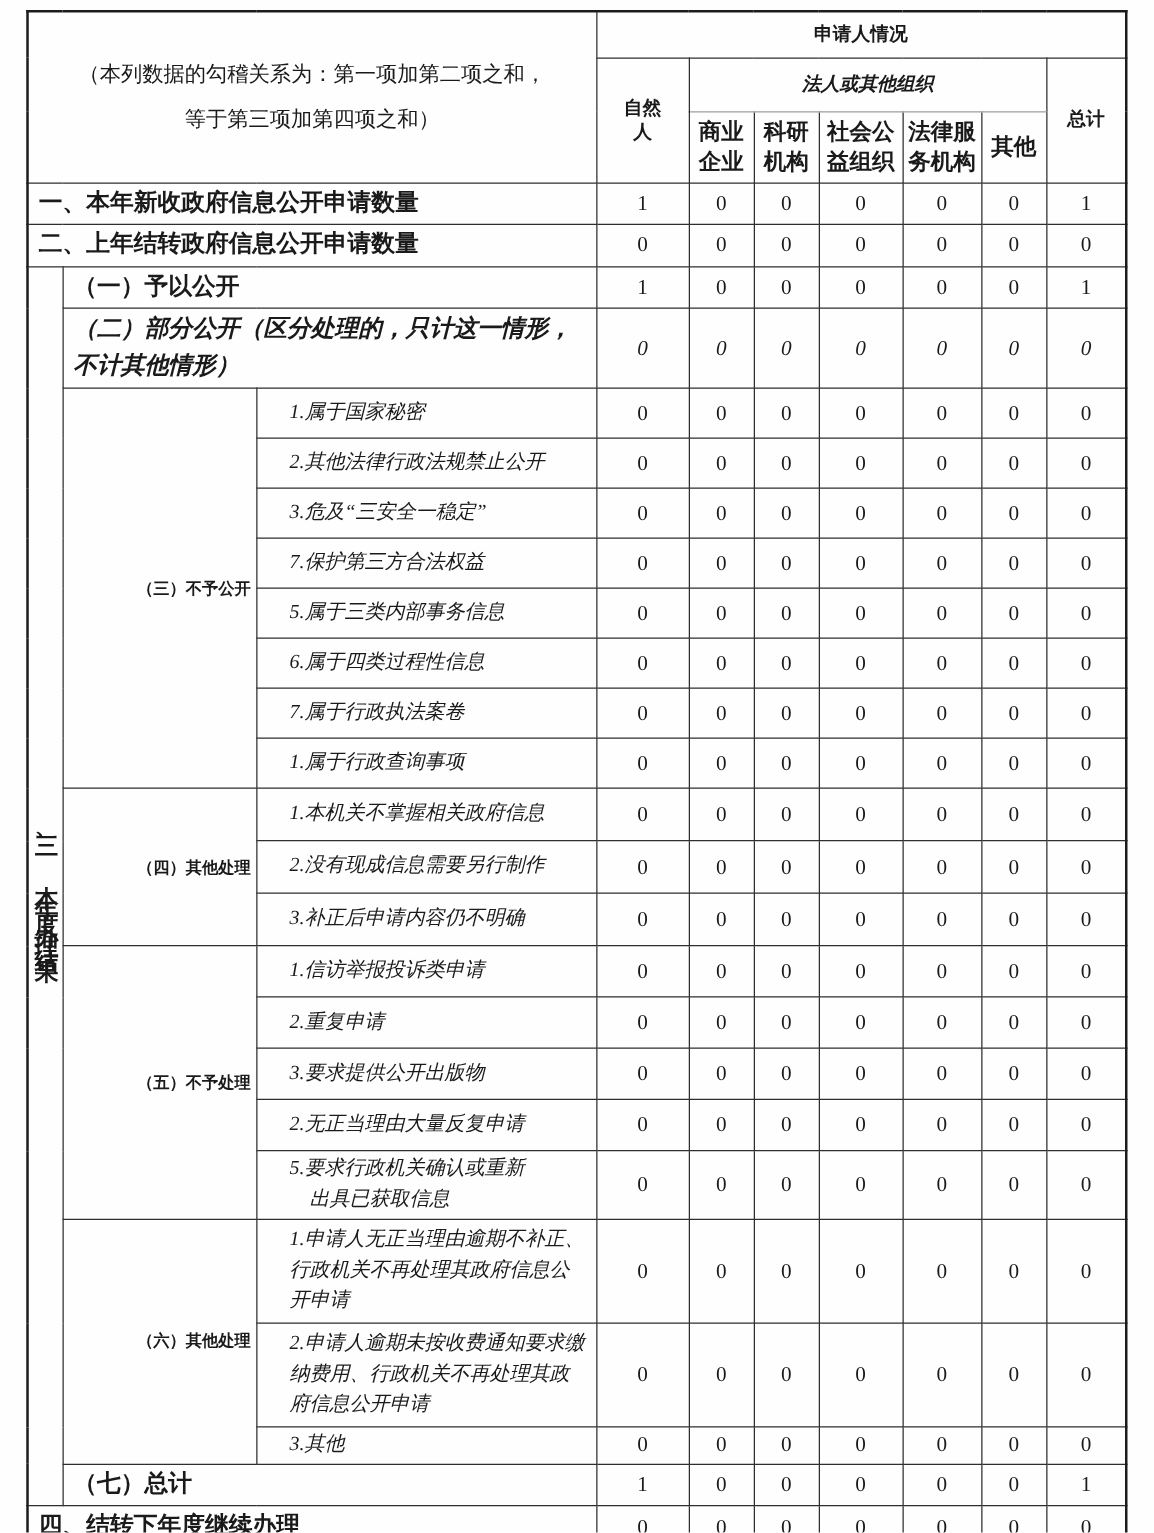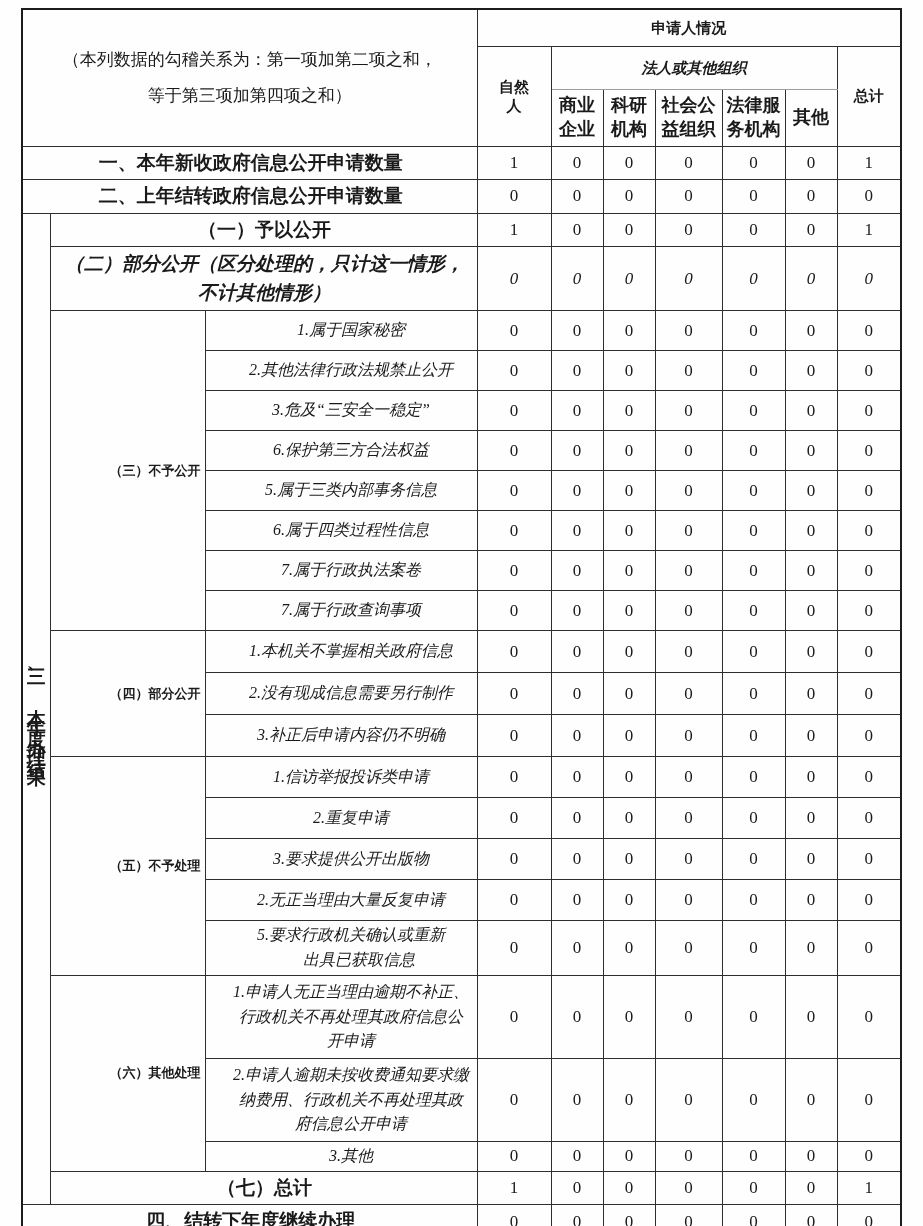--- a/index.html
+++ b/index.html
@@ -50,21 +50,21 @@
     line-height: 2.1;
     white-space: pre-line;
     padding: 4px 22px;
     font-style: normal;
   }
   
   .lbl {
     font-family: "Liberation Sans", "DejaVu Sans", sans-serif;
     font-weight: 700;
     font-size: 19px;
-    text-align: center;
+    text-align: left;
     padding: 2px 6px 2px 8px;
     white-space: pre-line;
     line-height: 1.5;
     word-break: break-all;
   }
   .lbl.item {
     font-family: "Liberation Serif", "DejaVu Serif", serif;
     font-weight: 400;
     font-size: 16px;
     padding-left: 26px;
@@ -225,21 +225,21 @@
       <td class="lbl item">3.危及“三安全一稳定”</td>
       <td class="v">0</td>
           <td class="v">0</td>
           <td class="v">0</td>
           <td class="v">0</td>
           <td class="v">0</td>
           <td class="v">0</td>
           <td class="v">0</td>
     </tr>
     <tr class="h-d">
-      <td class="lbl item">6.保护第三方合法权益</td>
+      <td class="lbl item">7.保护第三方合法权益</td>
       <td class="v">0</td>
           <td class="v">0</td>
           <td class="v">0</td>
           <td class="v">0</td>
           <td class="v">0</td>
           <td class="v">0</td>
           <td class="v">0</td>
     </tr>
     <tr class="h-d">
       <td class="lbl item">5.属于三类内部事务信息</td>
@@ -265,32 +265,32 @@
       <td class="lbl item">7.属于行政执法案卷</td>
       <td class="v">0</td>
           <td class="v">0</td>
           <td class="v">0</td>
           <td class="v">0</td>
           <td class="v">0</td>
           <td class="v">0</td>
           <td class="v">0</td>
     </tr>
     <tr class="h-d">
-      <td class="lbl item">7.属于行政查询事项</td>
+      <td class="lbl item">1.属于行政查询事项</td>
       <td class="v">0</td>
           <td class="v">0</td>
           <td class="v">0</td>
           <td class="v">0</td>
           <td class="v">0</td>
           <td class="v">0</td>
           <td class="v">0</td>
     </tr>
 
     <tr class="h-e">
-      <td class="glabel" rowspan="3">（四）部分公开</td>
+      <td class="glabel" rowspan="3">（四）其他处理</td>
       <td class="lbl item">1.本机关不掌握相关政府信息</td>
       <td class="v">0</td>
           <td class="v">0</td>
           <td class="v">0</td>
           <td class="v">0</td>
           <td class="v">0</td>
           <td class="v">0</td>
           <td class="v">0</td>
     </tr>
     <tr class="h-e">

